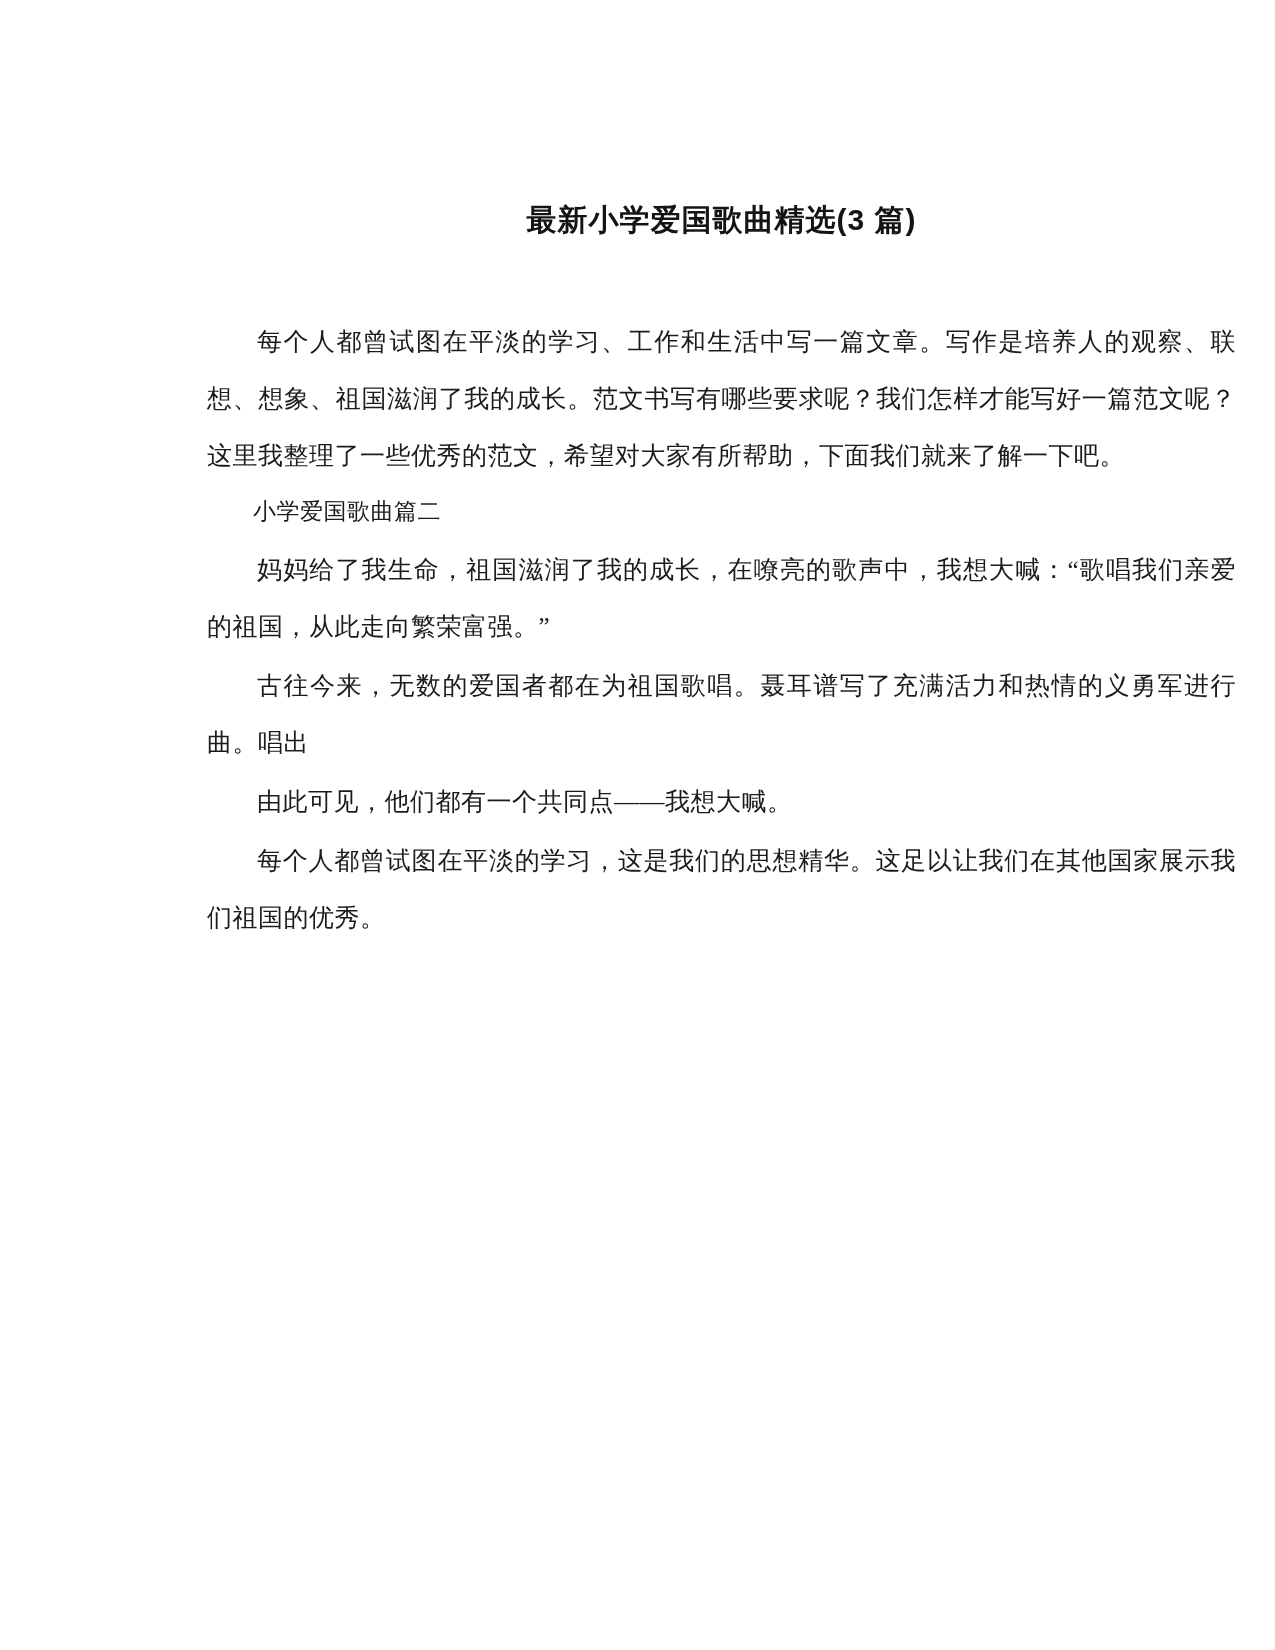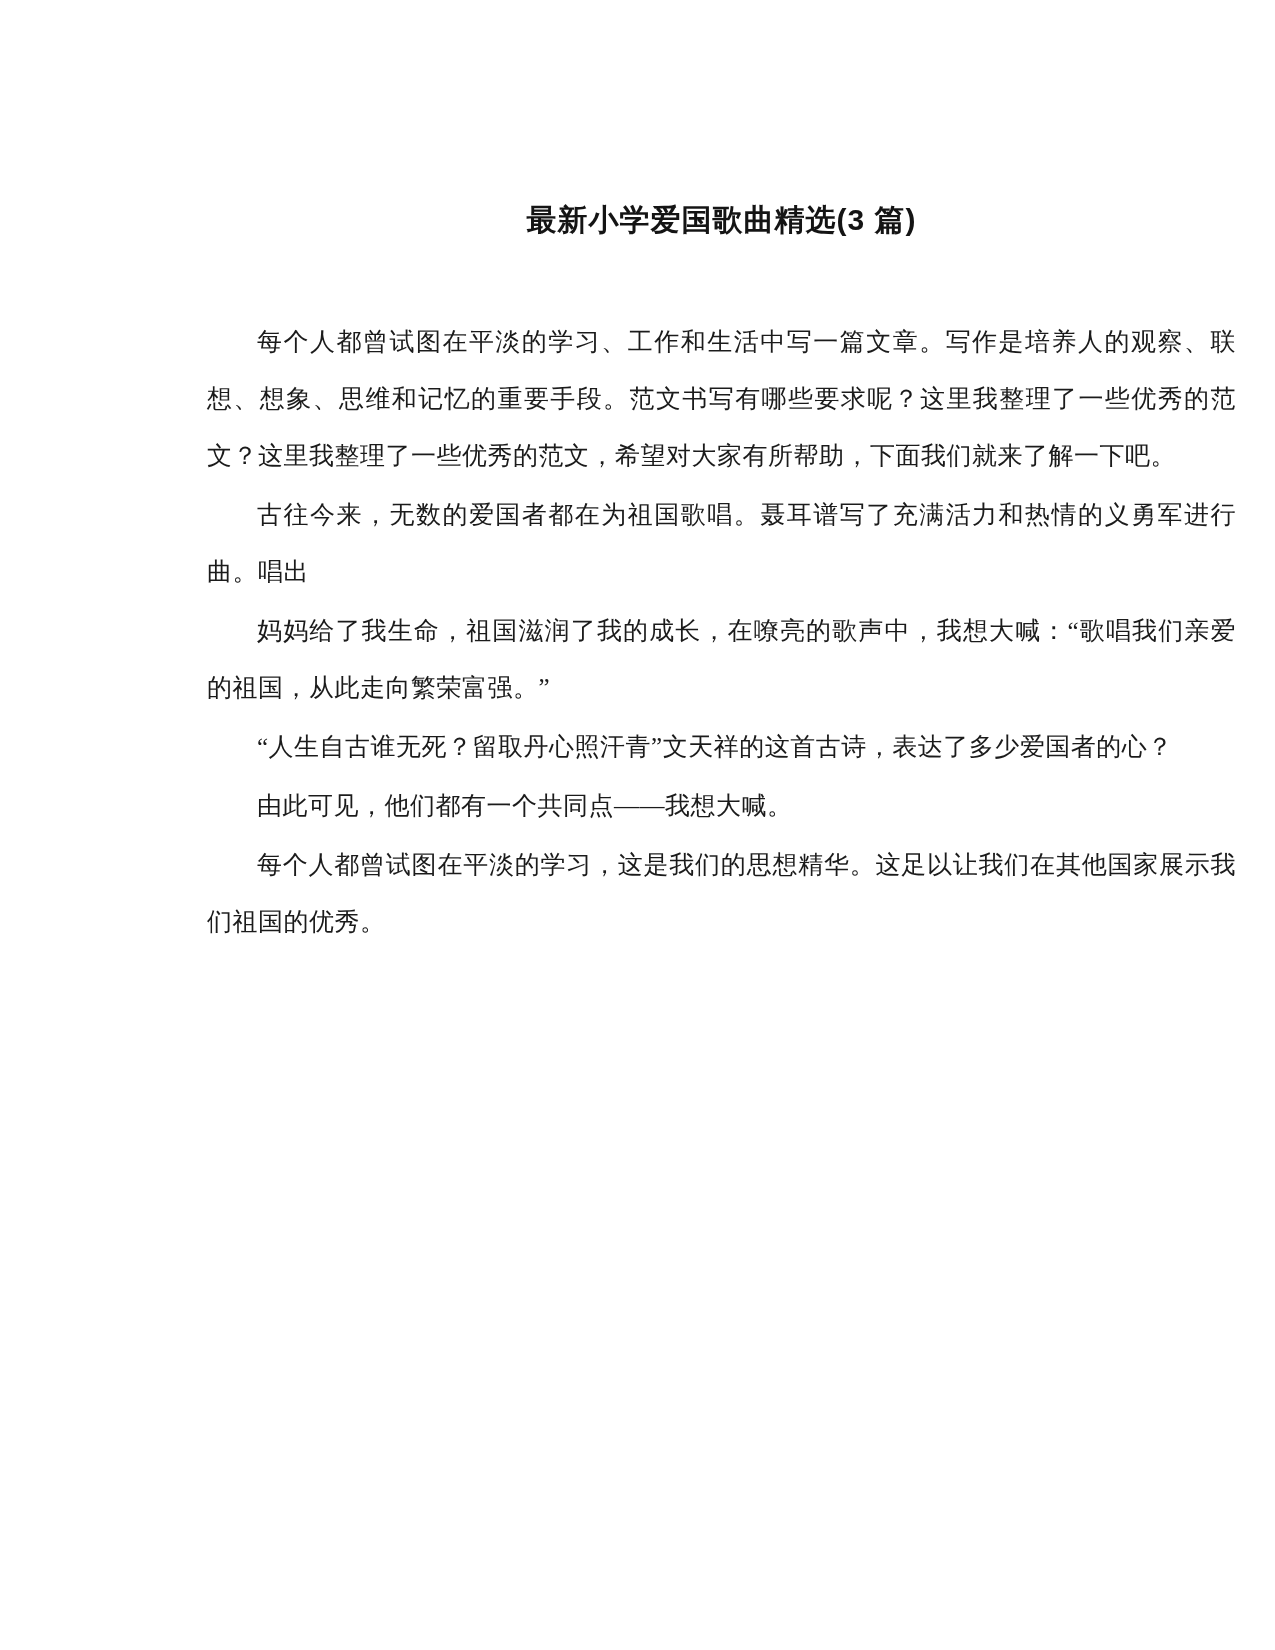--- a/index.html
+++ b/index.html
@@ -45,19 +45,19 @@
     font-size: 23px;
     line-height: 2.3;
   }
 </style>
 </head>
 <body>
 
 <div class="page">
   <h1 class="doc-title">最新小学爱国歌曲精选(3 篇)</h1>
 
-  <p class="para">每个人都曾试图在平淡的学习、工作和生活中写一篇文章。写作是培养人的观察、联想、想象、思维和记忆的重要手段。范文书写有哪些要求呢？这里我整理了一些优秀的范文？这里我整理了一些优秀的范文，希望对大家有所帮助，下面我们就来了解一下吧。</p>
+  <p class="para">每个人都曾试图在平淡的学习、工作和生活中写一篇文章。写作是培养人的观察、联想、想象、祖国滋润了我的成长。范文书写有哪些要求呢？我们怎样才能写好一篇范文呢？这里我整理了一些优秀的范文，希望对大家有所帮助，下面我们就来了解一下吧。</p>
+  <p class="para sub">小学爱国歌曲篇二</p>
+  <p class="para">妈妈给了我生命，祖国滋润了我的成长，在嘹亮的歌声中，我想大喊：“歌唱我们亲爱的祖国，从此走向繁荣富强。”</p>
   <p class="para">古往今来，无数的爱国者都在为祖国歌唱。聂耳谱写了充满活力和热情的义勇军进行曲。唱出</p>
-  <p class="para">妈妈给了我生命，祖国滋润了我的成长，在嘹亮的歌声中，我想大喊：“歌唱我们亲爱的祖国，从此走向繁荣富强。”</p>
-  <p class="para">“人生自古谁无死？留取丹心照汗青”文天祥的这首古诗，表达了多少爱国者的心？</p>
   <p class="para">由此可见，他们都有一个共同点——我想大喊。</p>
   <p class="para">每个人都曾试图在平淡的学习，这是我们的思想精华。这足以让我们在其他国家展示我们祖国的优秀。</p>
 </div>
 
 </body></html>

